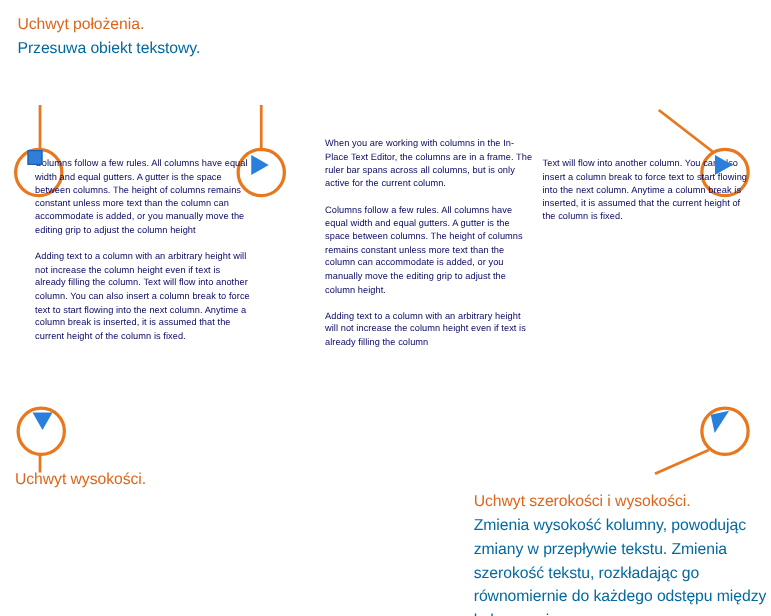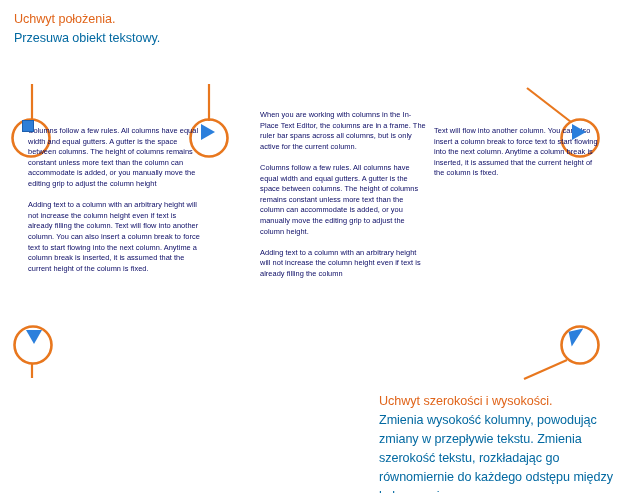--- a/index.html
+++ b/index.html
@@ -127,20 +127,21 @@
   <span class="c-body">Przesuwa obiekt tekstowy.</span>
 </div>
 
 <div class="callout" id="callout-colwidth">
 </div>
 
 <div class="callout" id="callout-width">
 </div>
 
 <div class="callout" id="callout-height">
+  <span class="c-title">Uchwyt wysokości.</span>
 </div>
 
 <div class="callout" id="callout-widthheight">
   <span class="c-title">Uchwyt szerokości i wysokości.</span>
   <span class="c-body">Zmienia wysokość kolumny, powodując zmiany w przepływie tekstu. Zmienia szerokość tekstu, rozkładając go równomiernie do każdego odstępu między kolumnami.</span>
 </div>
 
 <div class="doc-col" id="doc-col-1">
   <p>Columns follow a few rules. All columns have equal width and equal gutters. A gutter is the space between columns. The height of columns remains constant unless more text than the column can accommodate is added, or you manually move the editing grip to adjust the column height</p>
   <p>Adding text to a column with an arbitrary height will not increase the column height even if text is already filling the column. Text will flow into another column. You can also insert a column break to force text to start flowing into the next column. Anytime a column break is inserted, it is assumed that the current height of the column is fixed.</p>

